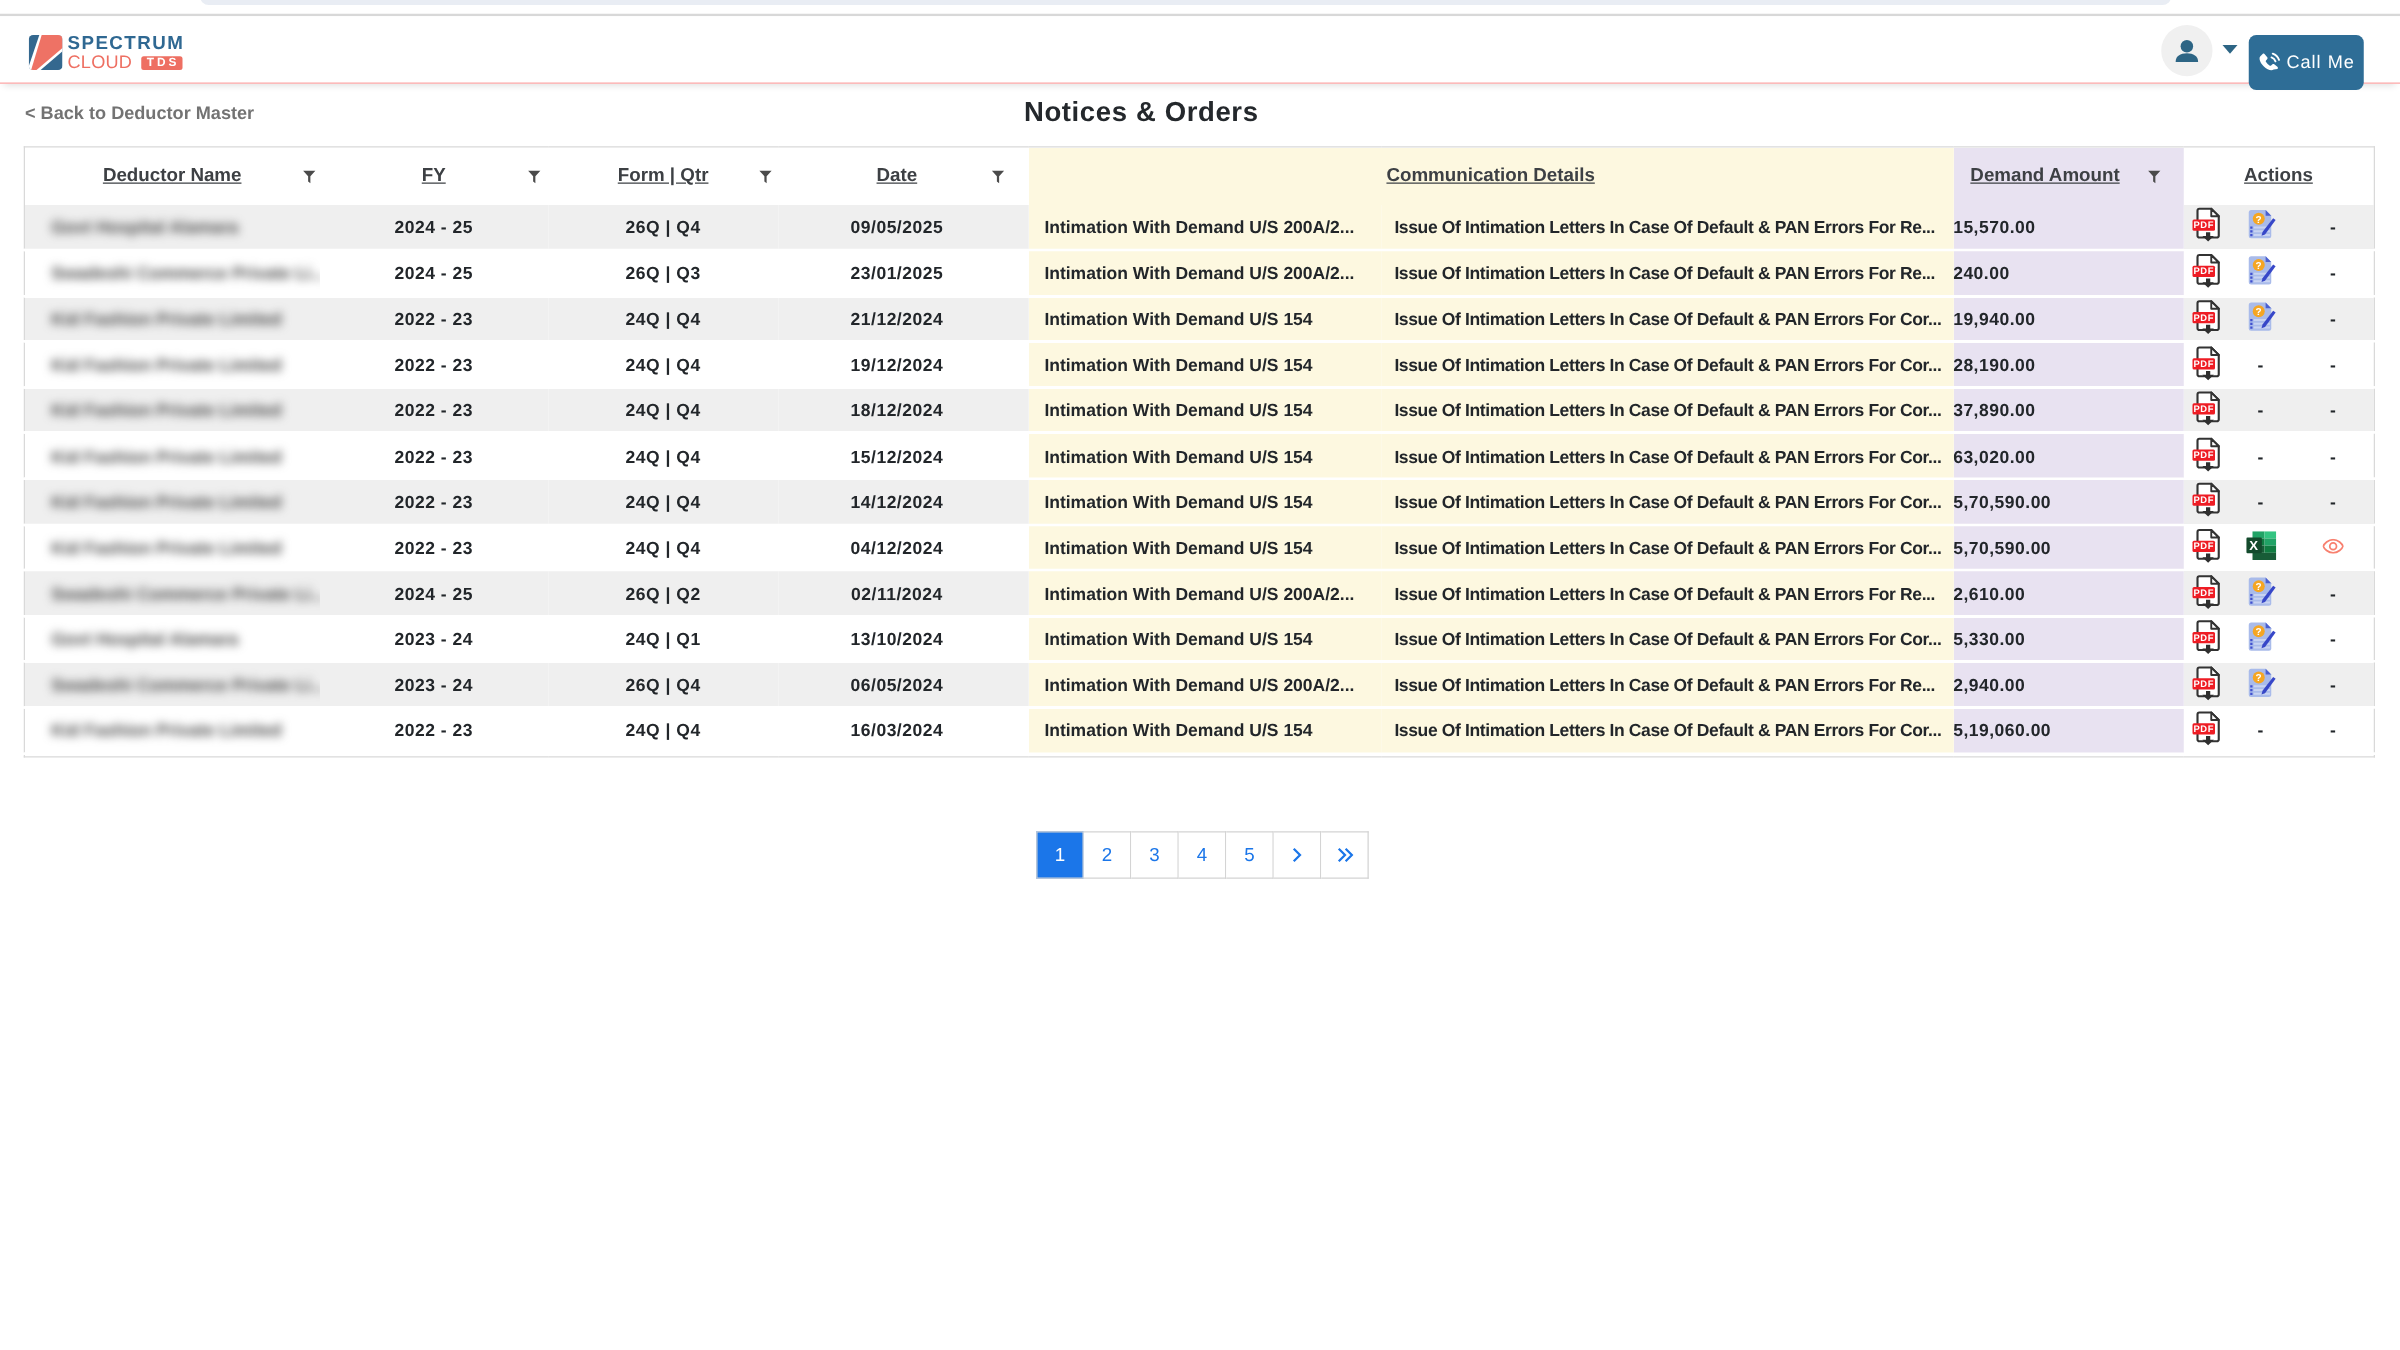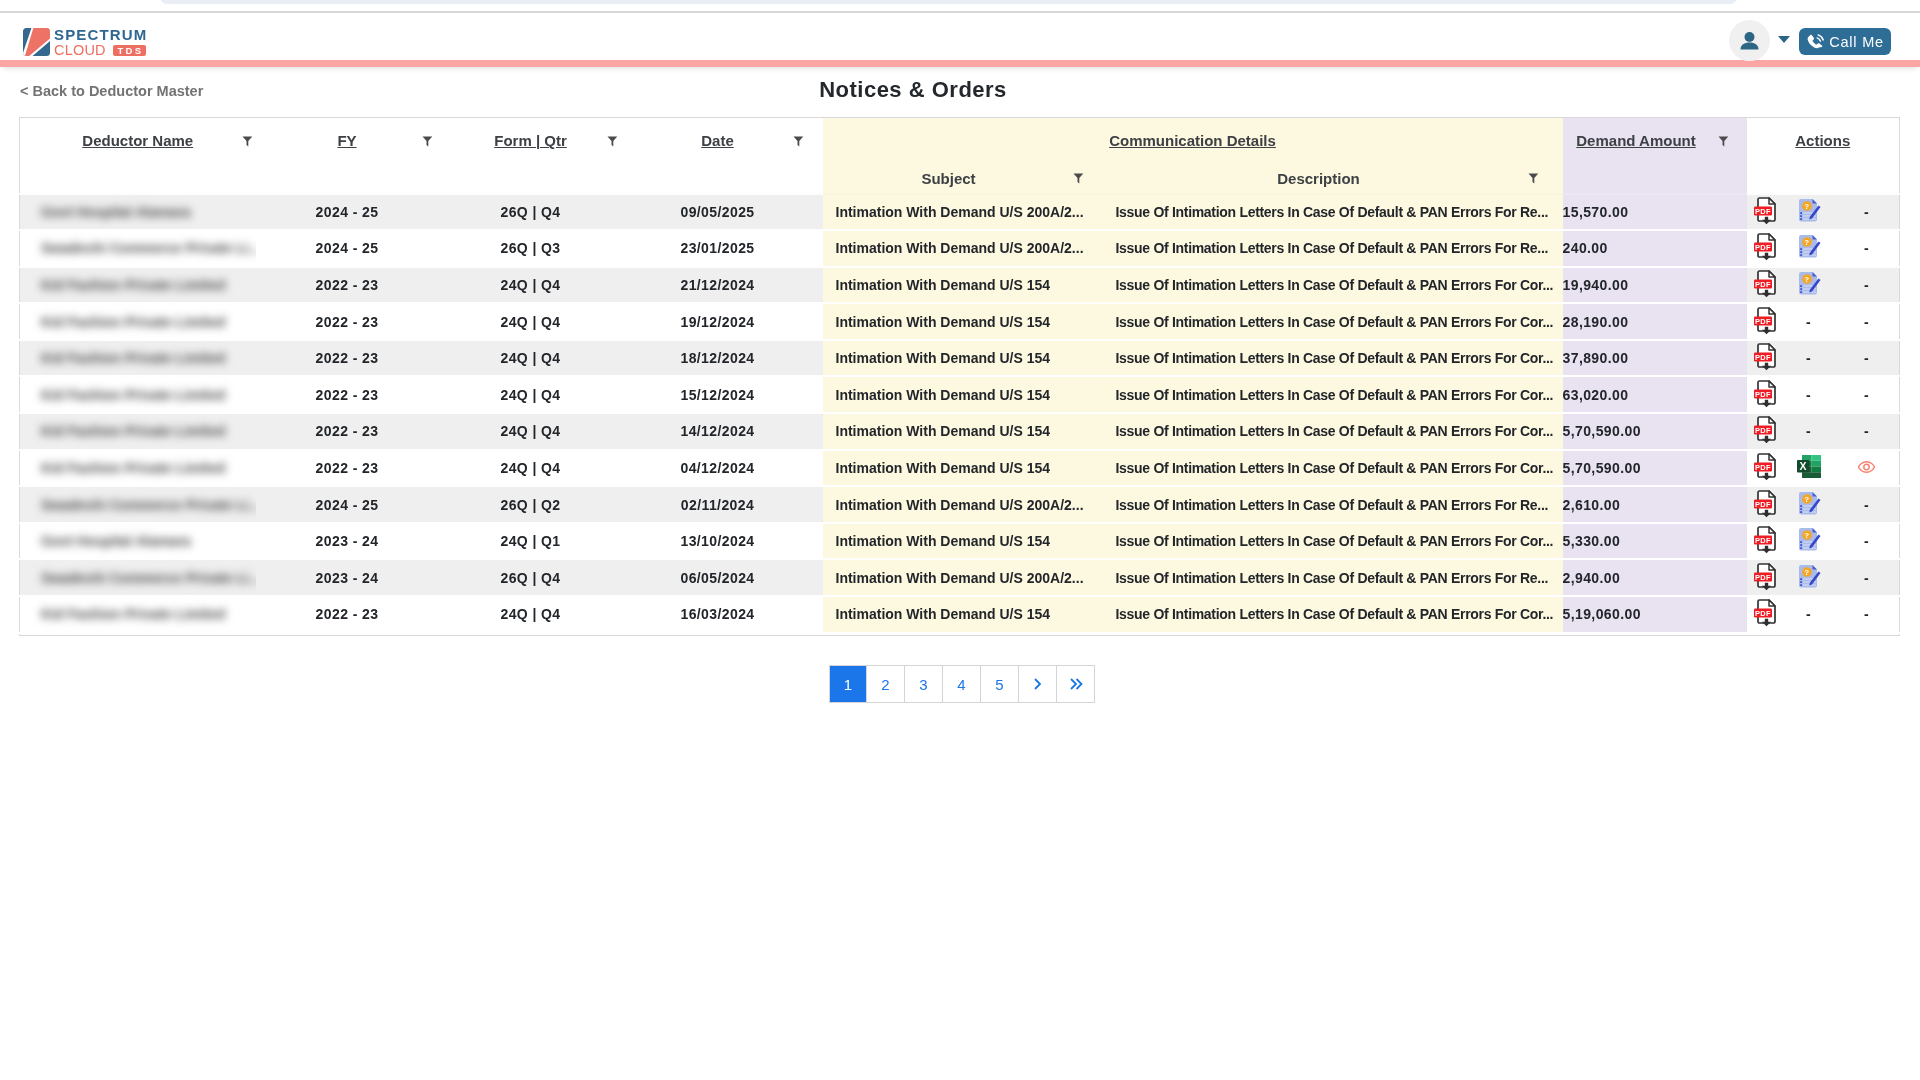--- a/index.html
+++ b/index.html
@@ -4,28 +4,28 @@
 <style>
 * { margin:0; padding:0; box-sizing:border-box; }
 html,body { width:1920px; height:1080px; background:#fff; font-family:"Liberation Sans",sans-serif; overflow:hidden; }
 body { position:relative; }
 
 
 .tabbar { position:absolute; left:160px; top:-10px; width:1577px; height:14px; background:#e9edf4; border-radius:12px; }
 .topline { position:absolute; left:0; top:11px; width:1920px; height:2px; background:#d8d8d8; }
 
 
-.header { position:absolute; left:0; top:13px; width:1920px; height:54px; background:#fff; border-bottom:7px solid #fca5a5; box-shadow:0 4px 6px -3px rgba(0,0,0,0.14); }
+.header { position:absolute; left:0; top:13px; width:1920px; height:54px; background:#fff; border-bottom:1px solid #fca5a5; box-shadow:0 4px 6px -3px rgba(0,0,0,0.14); }
 .logo { position:absolute; left:23px; top:15px; }
 .l1 { position:absolute; left:54px; top:14px; font-size:15px; font-weight:bold; color:#2f6892; letter-spacing:1.15px; line-height:15px; }
 .l2 { position:absolute; left:54px; top:30px; font-size:14.5px; color:#ee6f62; letter-spacing:0.2px; line-height:15px; }
 .tdsbadge { position:absolute; left:113px; top:31.5px; width:33px; height:11.5px; background:#ee6f62; color:#fff; font-size:9.5px; font-weight:bold; letter-spacing:2.4px; border-radius:2px; display:flex; align-items:center; justify-content:center; padding-left:2px; }
 .avatar { position:absolute; left:1729px; top:7px; width:41px; height:41px; border-radius:50%; background:#f0f0f0; }
 .caret { position:absolute; left:1778px; top:23px; width:0; height:0; border-left:6px solid transparent; border-right:6px solid transparent; border-top:7px solid #2d6585; }
-.callme { position:absolute; left:1799px; top:15px; width:92px; height:27px; background:#2e6d96; border-radius:6px; color:#fff; font-size:14.5px; letter-spacing:0.8px; display:flex; align-items:center; justify-content:center; gap:5px; }
+.callme { position:absolute; left:1799px; top:15px; width:92px; height:44px; background:#2e6d96; border-radius:6px; color:#fff; font-size:14.5px; letter-spacing:0.8px; display:flex; align-items:center; justify-content:center; gap:5px; }
 
 
 .back { position:absolute; left:20px; top:83px; color:#737373; font-size:14.5px; font-weight:bold; }
 .title { position:absolute; left:763px; top:77px; width:300px; text-align:center; color:#24282c; font-size:22px; font-weight:bold; letter-spacing:0.5px; }
 
 table.main { position:absolute; left:19px; top:117px; width:1880px; border-collapse:collapse; table-layout:fixed; border:1px solid #d9d9d9; }
 table.main th, table.main td { overflow:hidden; white-space:nowrap; }
 thead th { font-size:15px; font-weight:bold; color:#3d4044; text-align:center; position:relative; }
 thead tr.h2 th { border-bottom:2px solid #fdfdfd; }
 thead tr.h2 th.ylw { border-bottom:2px solid #faf6e2; }
@@ -122,34 +122,20 @@
           </svg></th>
   <th class="date">Date<svg class="funnel" style="right:19px" width="11" height="11" viewBox="0 0 11 11">
             <path fill="#4b4b4b" d="M0.5 0.5 h9.8 l-4 4.4 v5.6 l-1.8 -1.4 v-4.2 z"></path>
           </svg></th>
   <th class="ylw" colspan="2">Communication Details</th>
   <th class="lav" style="padding-right:37px">Demand Amount<svg class="funnel" style="right:18px" width="11" height="11" viewBox="0 0 11 11">
             <path fill="#4b4b4b" d="M0.5 0.5 h9.8 l-4 4.4 v5.6 l-1.8 -1.4 v-4.2 z"></path>
           </svg></th>
   <th>Actions</th>
 </tr>
-<tr class="h2">
-  <th></th>
-        <th></th>
-        <th></th>
-        <th></th>
-  <th class="ylw" style="padding-right:30px">Subject<svg class="funnel" style="right:21px" width="11" height="11" viewBox="0 0 11 11">
-            <path fill="#4b4b4b" d="M0.5 0.5 h9.8 l-4 4.4 v5.6 l-1.8 -1.4 v-4.2 z"></path>
-          </svg></th>
-  <th class="ylw" style="padding-right:30px">Description<svg class="funnel" style="right:24px" width="11" height="11" viewBox="0 0 11 11">
-            <path fill="#4b4b4b" d="M0.5 0.5 h9.8 l-4 4.4 v5.6 l-1.8 -1.4 v-4.2 z"></path>
-          </svg></th>
-  <th class="lav"></th>
-  <th></th>
-</tr>
 </thead>
 <tbody id="tb">
 <tr class="odd">
   <td class="name"><span>Govt Hospital Alamara</span></td>
   <td>2024 - 25</td>
         <td>26Q | Q4</td>
         <td class="date">09/05/2025</td>
   <td class="ylw subj">Intimation With Demand U/S 200A/2...</td>
         <td class="ylw desc">Issue Of Intimation Letters In Case Of Default &amp; PAN Errors For Re...</td>
   <td class="lav amt">15,570.00</td>

